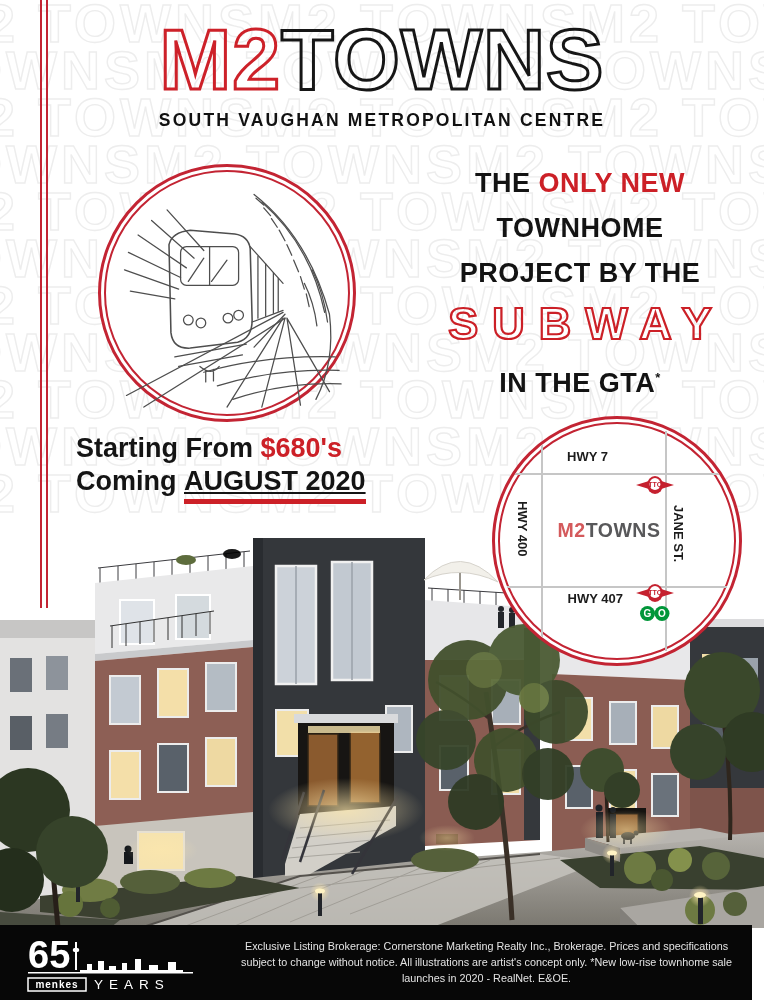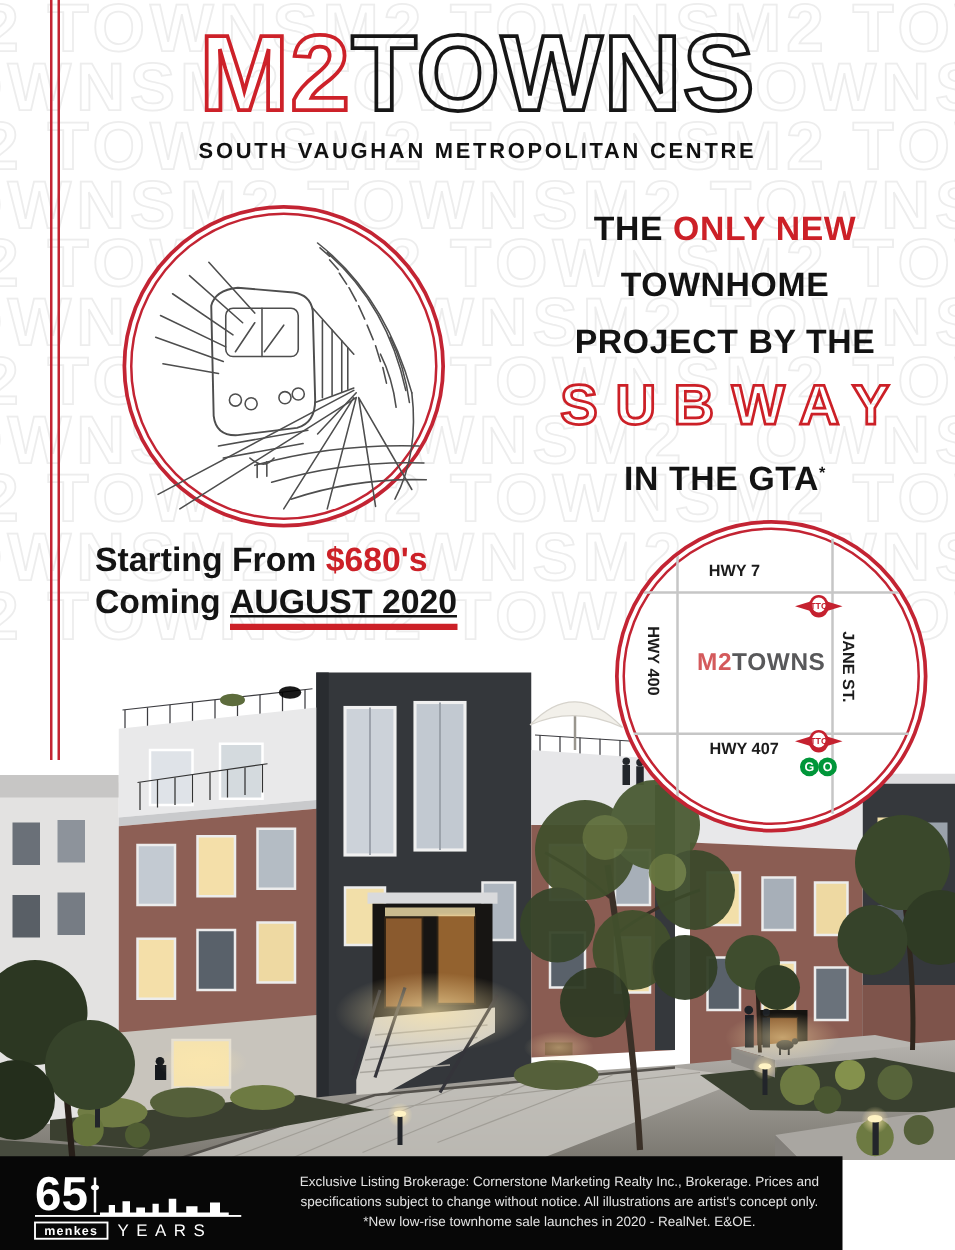--- a/index.html
+++ b/index.html
@@ -56,21 +56,21 @@
   .map-vert{writing-mode:vertical-rl;}
   .map-name{position:absolute;left:56px;top:100px;width:116px;text-align:center;
             font-size:19.5px;font-weight:700;letter-spacing:.5px;white-space:nowrap;}
   .map-name .m2{color:#d45a5c;}
   .map-name .towns{color:#58585a;}
 
   
   .photo{left:0;top:508px;width:764px;height:420px;z-index:1;}
 
   
-  .footer{left:0;top:925px;width:674px;height:75px;background:#070707;z-index:5;}
+  .footer{left:0;top:925px;width:752px;height:75px;background:#070707;z-index:5;}
   .menkes{position:absolute;left:26px;top:7px;width:170px;height:62px;}
   .disclaimer{position:absolute;left:235px;right:14px;top:13px;text-align:center;
               font-size:10.8px;line-height:1.5;color:#e3e3e3;}
 </style>
 </head>
 <body>
 
 <div class="wm">
   <div class="wm-row">M2 TOWNSM2 TOWNSM2 TOWNSM2 TOWNS</div>
   <div class="wm-row">M2 TOWNSM2 TOWNSM2 TOWNSM2 TOWNS</div>

